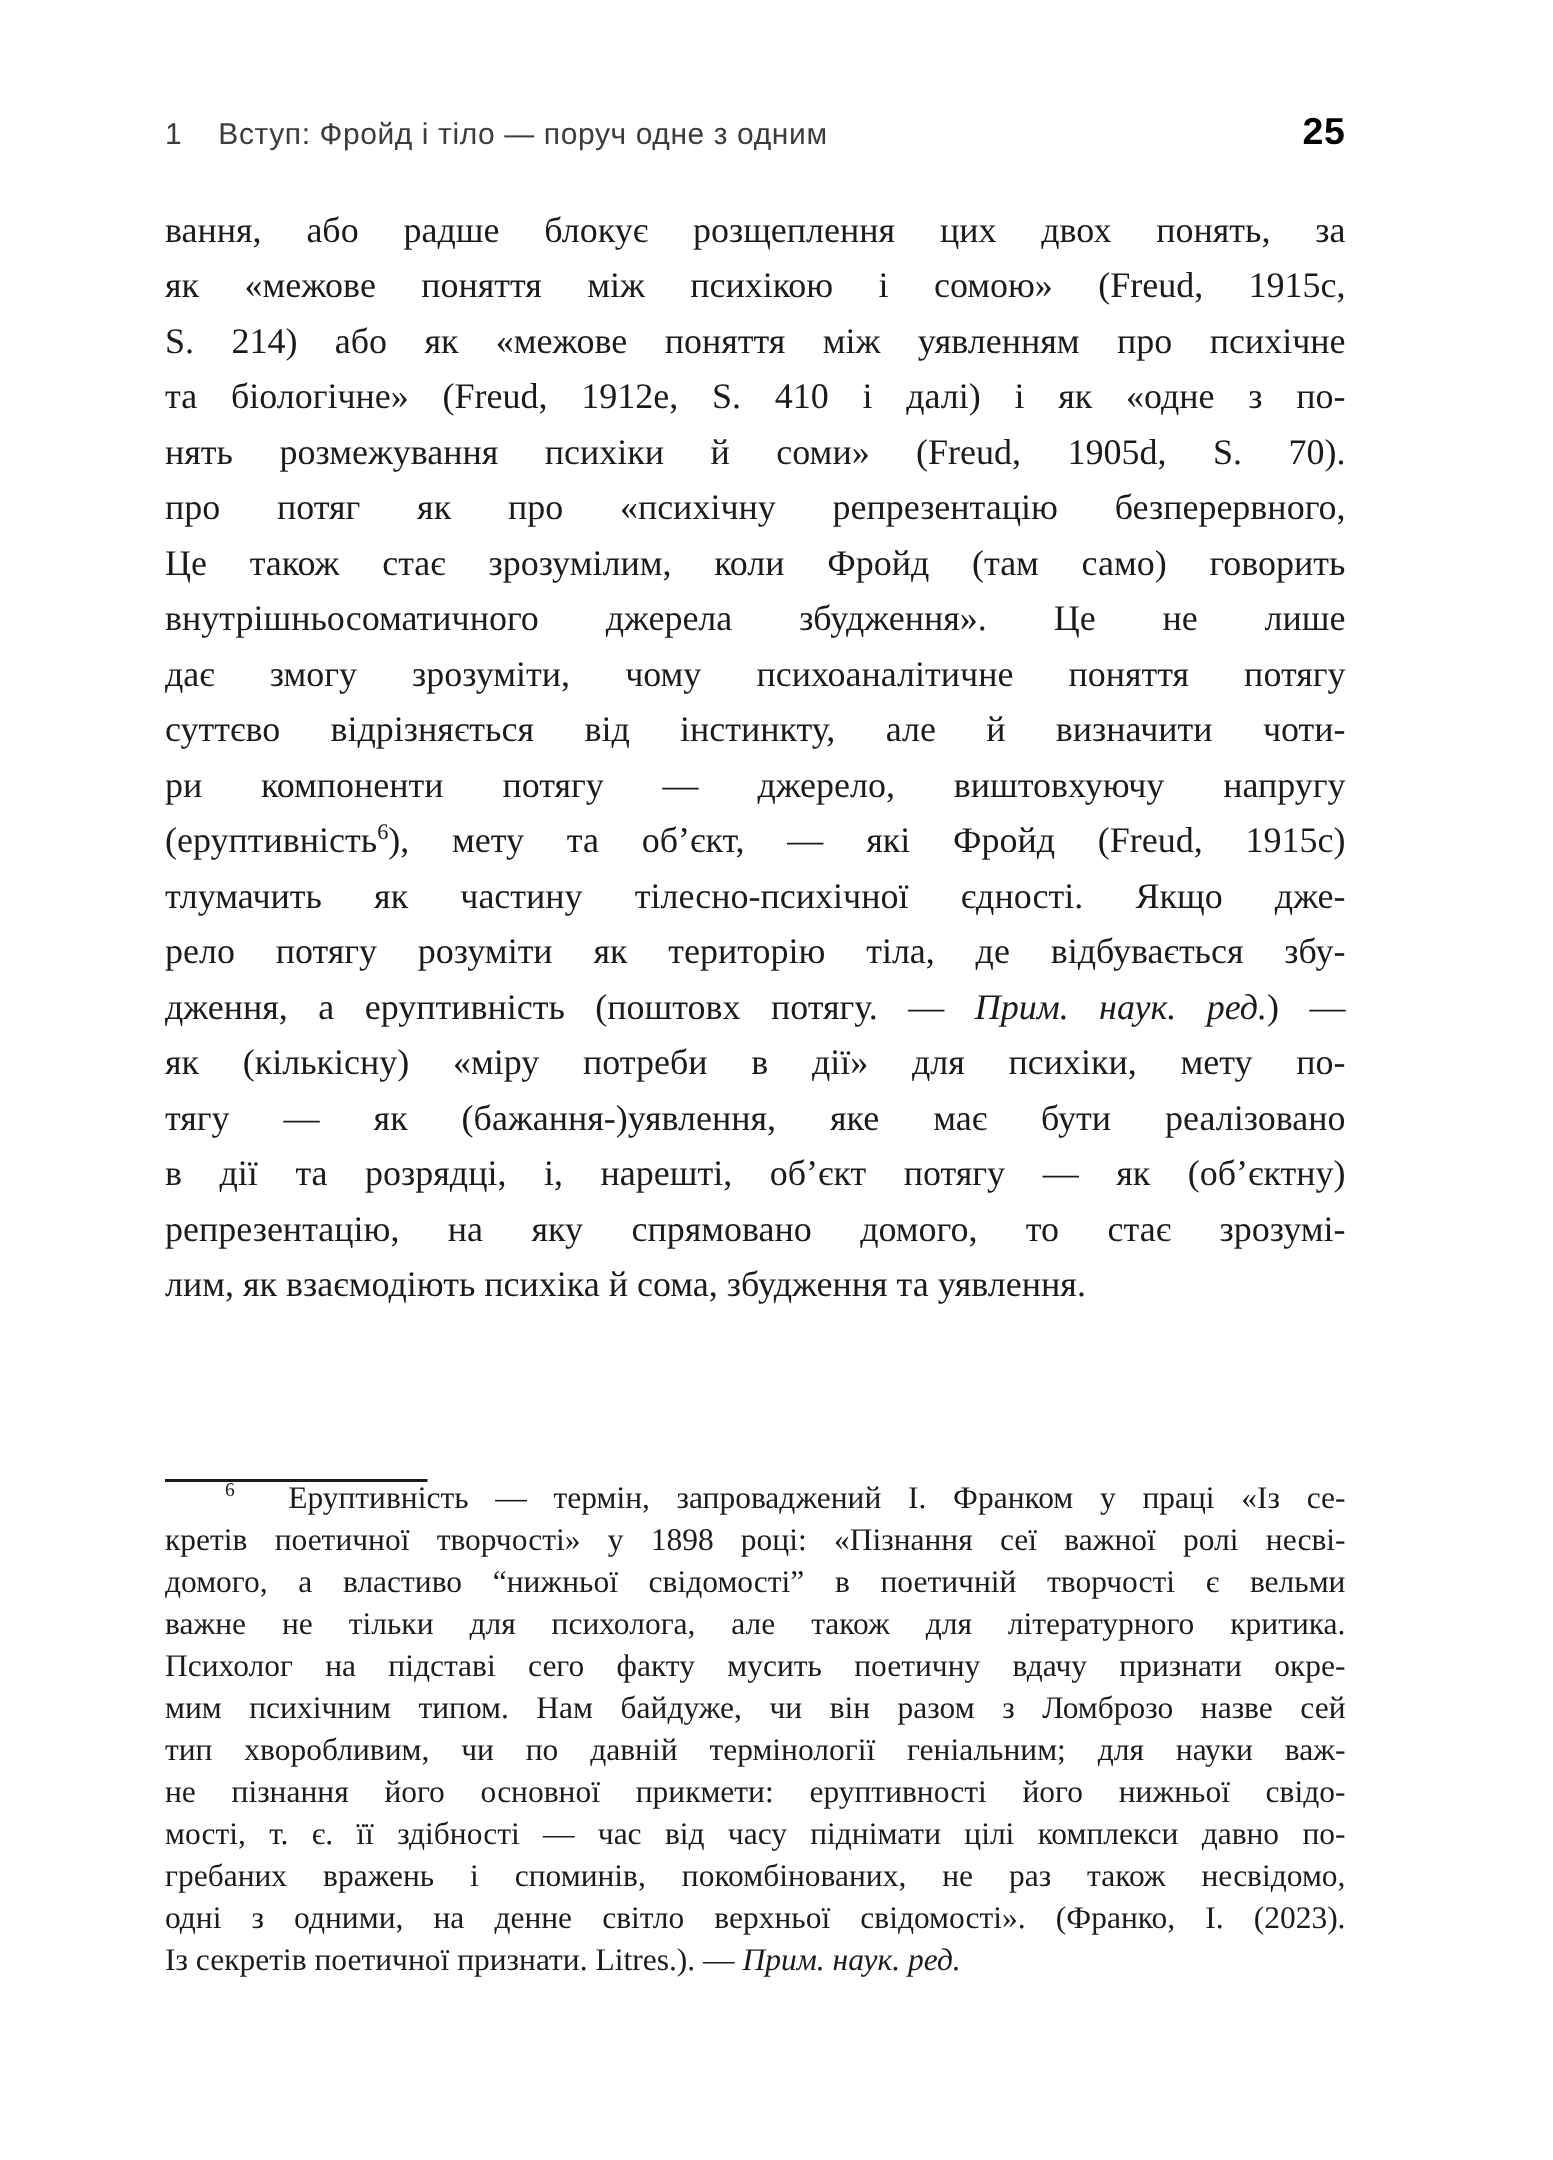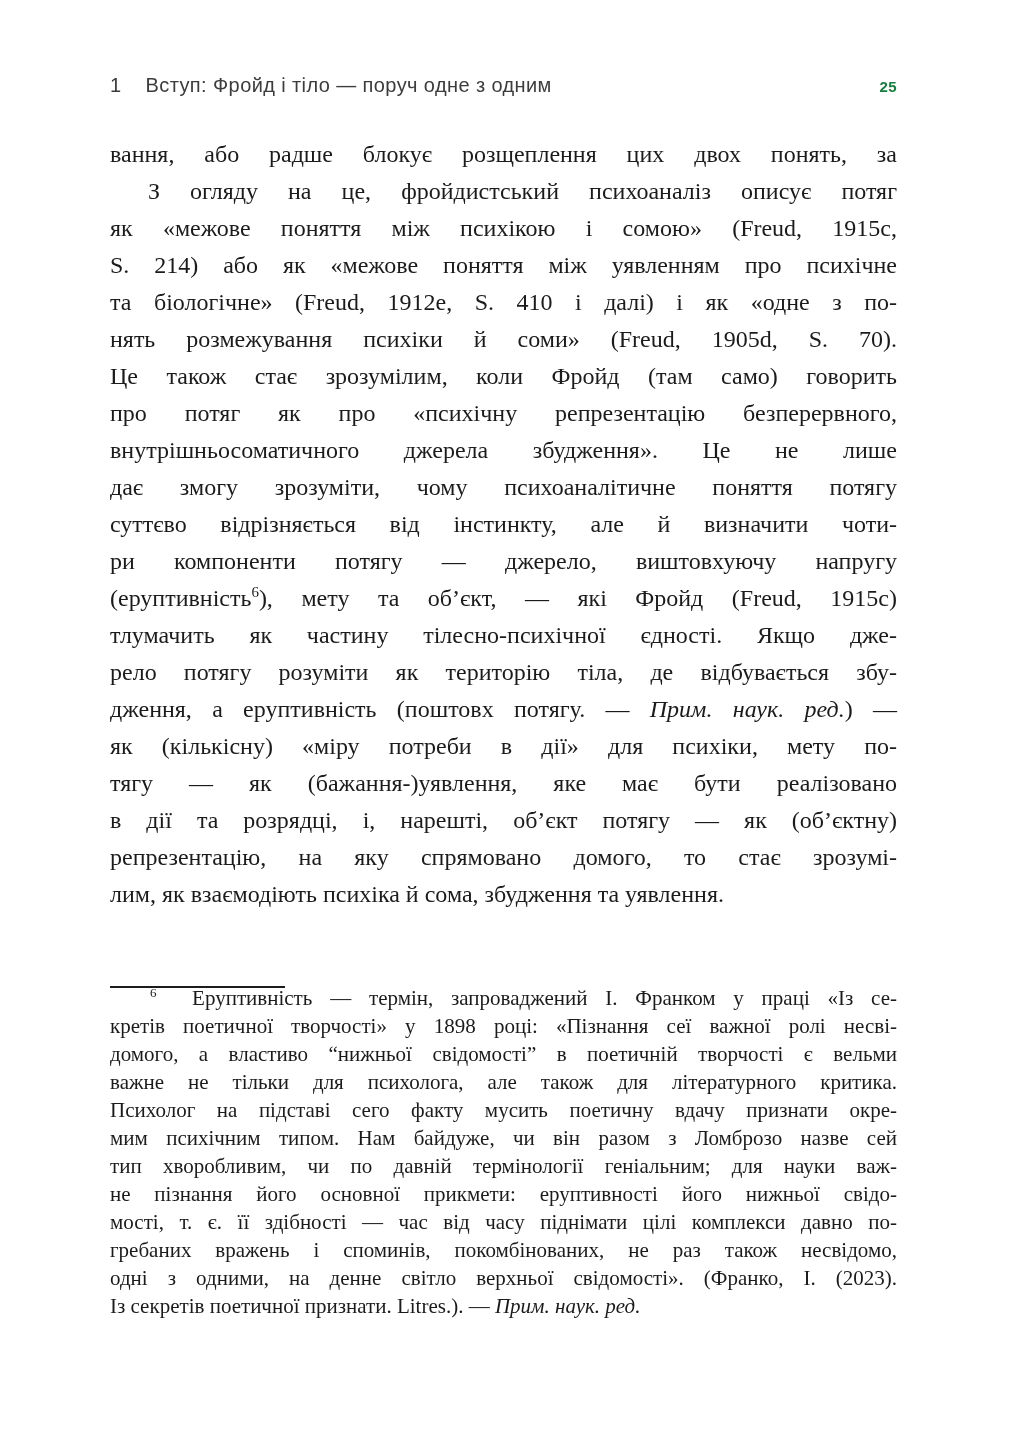--- a/index.html
+++ b/index.html
@@ -31,22 +31,22 @@
   }
   .header-left {
     display: flex;
     align-items: baseline;
   }
   .chapter-number {
     margin-right: 24px;
   }
   .page-number {
     font-weight: bold;
-    font-size: 15px;
-    color: #15803d;
+    font-size: 25px;
+    color: #000000;
     margin-left: 16px;
   }
   .body-text {
     position: absolute;
     top: 136px;
     left: 110px;
     width: 787px;
     font-size: 24px;
     line-height: 37px;
   }
@@ -94,27 +94,26 @@
       <span class="chapter-title">Вступ: Фройд і тіло — поруч одне з одним</span>
     </div>
     <span class="page-number">25</span>
   </div>
 
   <div class="body-text">
       <div>
         <div class="tline"><span>вання, або радше блокує розщеплення цих двох понять, за</span></div>
       </div>
       <div>
-        <div class="tline indent"><span>З огляду на це, фройдистський психоаналіз описує потяг</span></div>
         <div class="tline"><span>як «межове поняття між психікою і сомою» (Freud, 1915c,</span></div>
         <div class="tline"><span>S. 214) або як «межове поняття між уявленням про психічне</span></div>
         <div class="tline"><span>та біологічне» (Freud, 1912e, S. 410 і далі) і як «одне з по-</span></div>
         <div class="tline"><span>нять розмежування психіки й соми» (Freud, 1905d, S. 70).</span></div>
+        <div class="tline"><span>про потяг як про «психічну репрезентацію безперервного,</span></div>
         <div class="tline"><span>Це також стає зрозумілим, коли Фройд (там само) говорить</span></div>
-        <div class="tline"><span>про потяг як про «психічну репрезентацію безперервного,</span></div>
         <div class="tline"><span>внутрішньосоматичного джерела збудження». Це не лише</span></div>
         <div class="tline"><span>дає змогу зрозуміти, чому психоаналітичне поняття потягу</span></div>
         <div class="tline"><span>суттєво відрізняється від інстинкту, але й визначити чоти-</span></div>
         <div class="tline"><span>ри компоненти потягу — джерело, виштовхуючу напругу</span></div>
         <div class="tline"><span>(еруптивність</span><span class="sup">6</span><span>), мету та об’єкт, — які Фройд (Freud, 1915c)</span></div>
         <div class="tline"><span>тлумачить як частину тілесно-психічної єдності. Якщо дже-</span></div>
         <div class="tline"><span>рело потягу розуміти як територію тіла, де відбувається збу-</span></div>
         <div class="tline"><span>дження, а еруптивність (поштовх потягу. — </span><span class="it">Прим. наук. ред.</span><span>) —</span></div>
         <div class="tline"><span>як (кількісну) «міру потреби в дії» для психіки, мету по-</span></div>
         <div class="tline"><span>тягу — як (бажання-)уявлення, яке має бути реалізовано</span></div>

